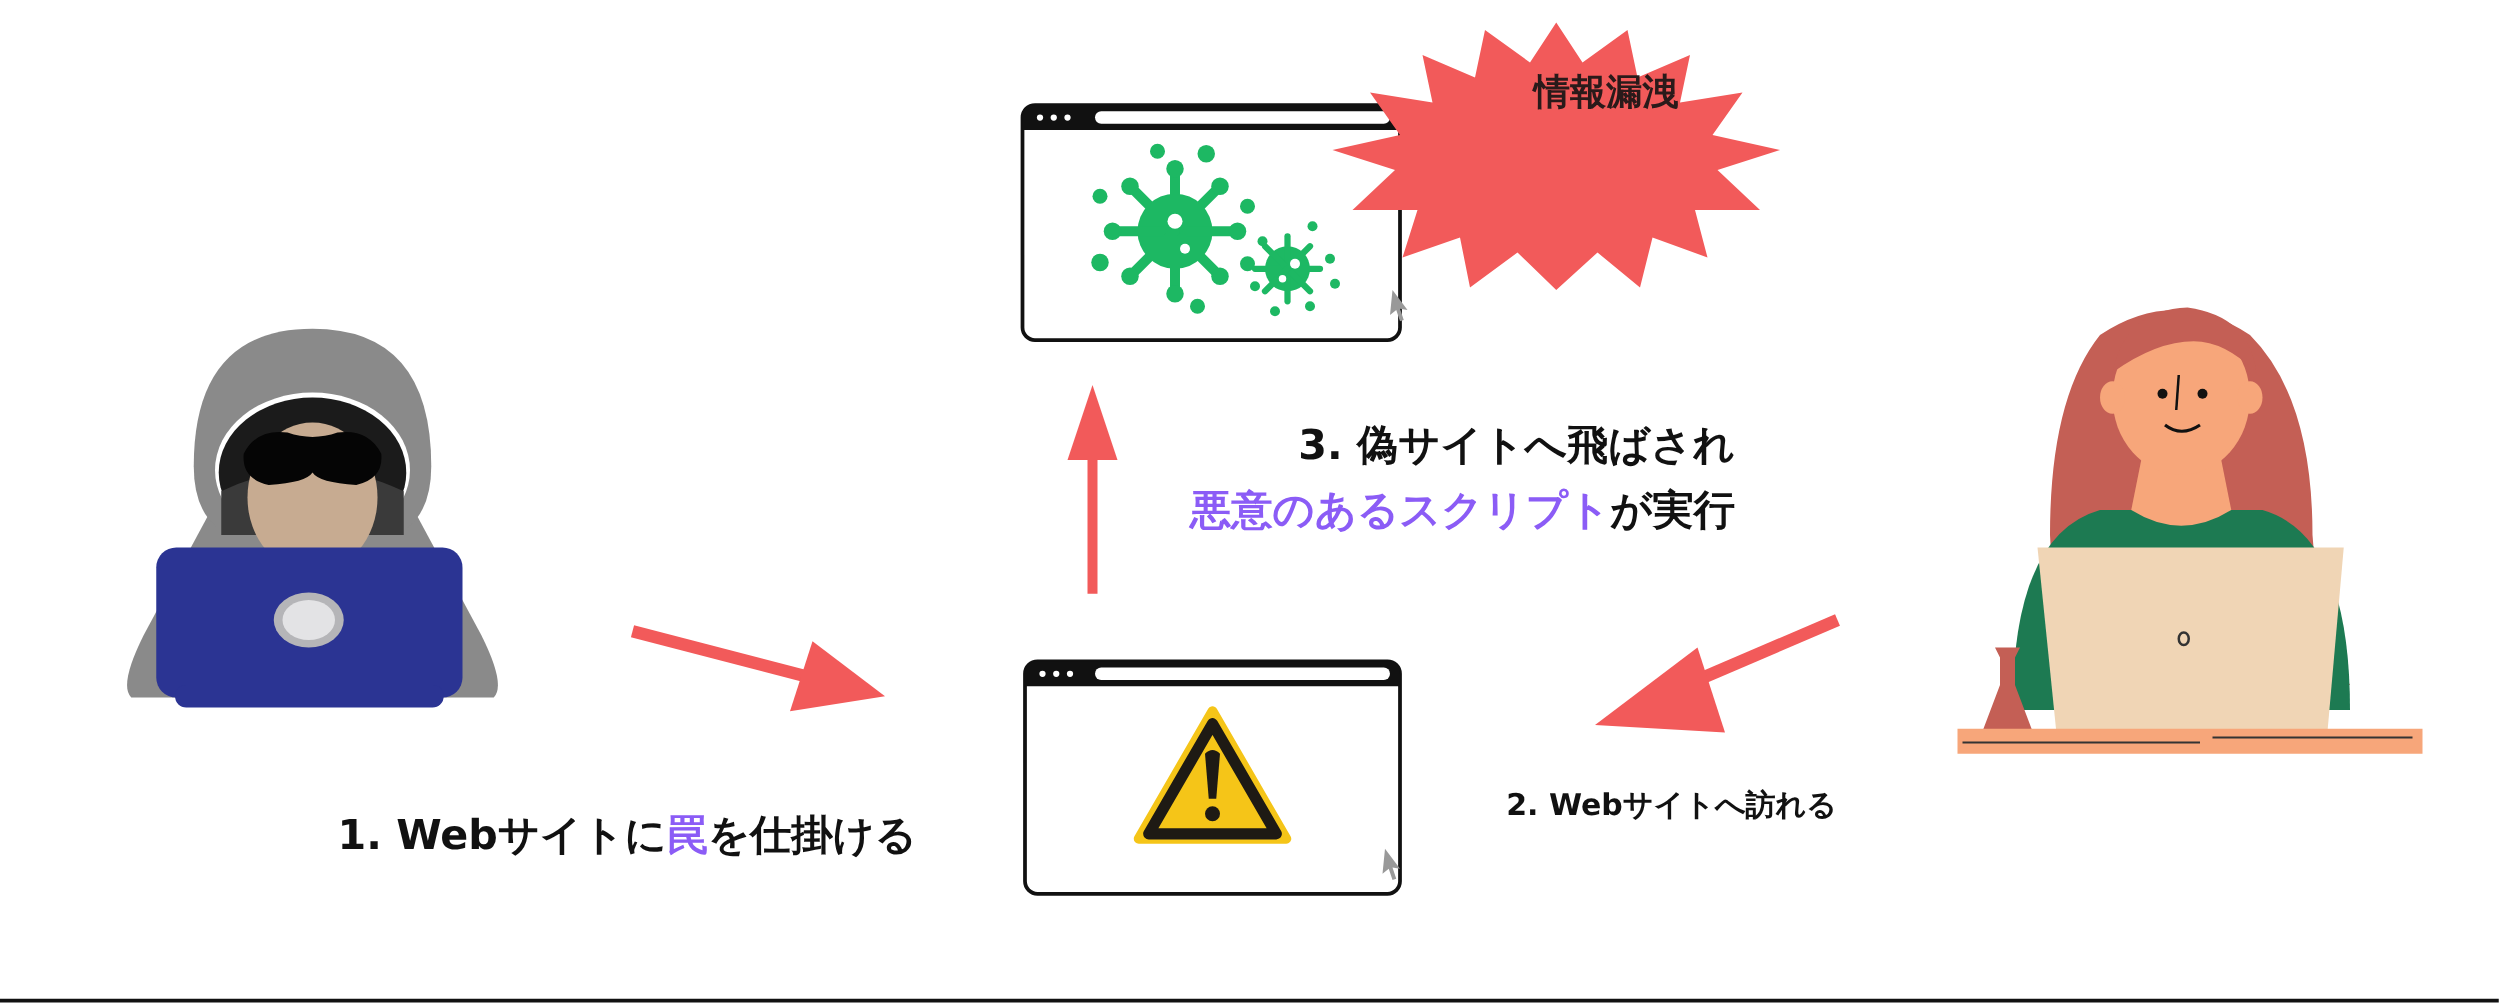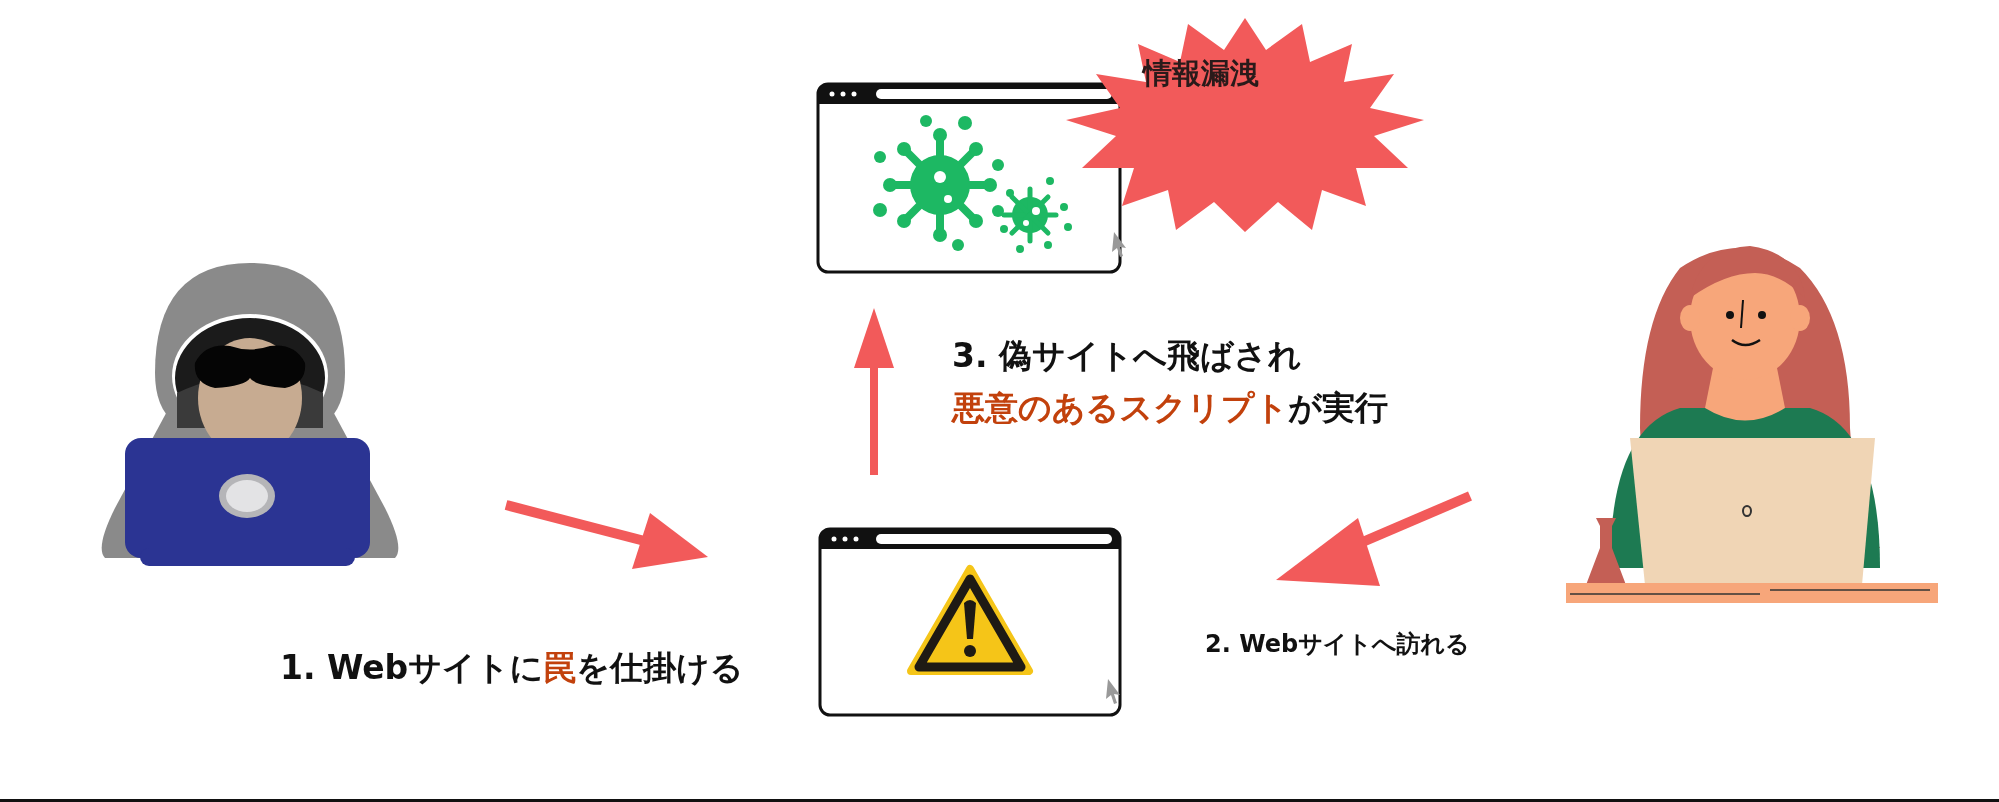--- a/index.html
+++ b/index.html
@@ -1,21 +1,21 @@
 <!DOCTYPE html>
 <html><head>
 <meta charset="utf-8">
 <style>
   html,body{margin:0;padding:0;background:#ffffff;}
   body{width:1999px;height:802px;position:relative;overflow:hidden;font-family:"DejaVu Sans",sans-serif;}
   .abs{position:absolute;}
   svg.abs{overflow:visible;}
-  .label{position:absolute;font-weight:bold;color:#111111;white-space:nowrap;font-family:"DejaVu Sans",sans-serif;}
-  .hl{color:#c2410c;font-family:Liberation Mono, monospace;}
-  .burst-text{position:absolute;left:1143px;top:52px;width:200px;text-align:left;font-weight:bold;font-size:29px;line-height:43px;color:#2a1a1a;font-family:"DejaVu Sans",sans-serif;}
+  .label{position:absolute;font-weight:bold;color:#111111;white-space:nowrap;font-family:"DejaVu Sans",sans-serif;text-align:right;}
+  .hl{color:#8b5cf6;font-family:Liberation Mono, monospace;}
+  .burst-text{position:absolute;left:1143px;top:52px;width:200px;text-align:right;font-weight:bold;font-size:29px;line-height:43px;color:#2a1a1a;font-family:"DejaVu Sans",sans-serif;}
   .bottom-rule{position:absolute;left:0;top:799px;width:1999px;height:3px;background:#111;}
 </style>
 </head>
 <body>
 
 <svg class="abs" style="left:95px;top:258px;" width="310" height="320" viewBox="0 0 310 320">
 
   <path d="M10 300 Q0 290 20 250 L90 120 L220 120 L290 250 Q310 290 300 300 Z" fill="#8a8a8a"></path>
 
   <path d="M60 115 Q60 5 155 5 Q250 5 250 115 Q250 150 230 165 L80 165 Q60 150 60 115 Z" fill="#8a8a8a"></path>
@@ -130,21 +130,21 @@
 </svg>
 <div class="burst-text">
   <div>情報漏洩</div>
 </div>
 
 <div class="label" style="left:952px;top:330px;font-size:33px;line-height:52px;">
   <div>3. 偽サイトへ飛ばされ</div>
   <div><span class="hl">悪意のあるスクリプト</span><span>が実行</span></div>
 </div>
 
-<div class="label" style="left:270px;top:646px;font-size:33px;margin-left:10px;">
+<div class="label" style="left:270px;top:646px;font-size:33px;">
   <span>1.  Webサイトに</span><span class="hl">罠</span><span>を仕掛ける</span>
 </div>
 
 <svg class="abs" style="left:1270px;top:490px;" width="210" height="100" viewBox="0 0 210 100">
   <line x1="200" y1="6" x2="60" y2="66" stroke="#f25a5a" stroke-width="10"></line>
   <polygon points="88,28 6,90 110,96" fill="#f25a5a"></polygon>
 </svg>
 
 <div class="label" style="left:1205px;top:628px;font-size:24px;">2. Webサイトへ訪れる</div>
 

